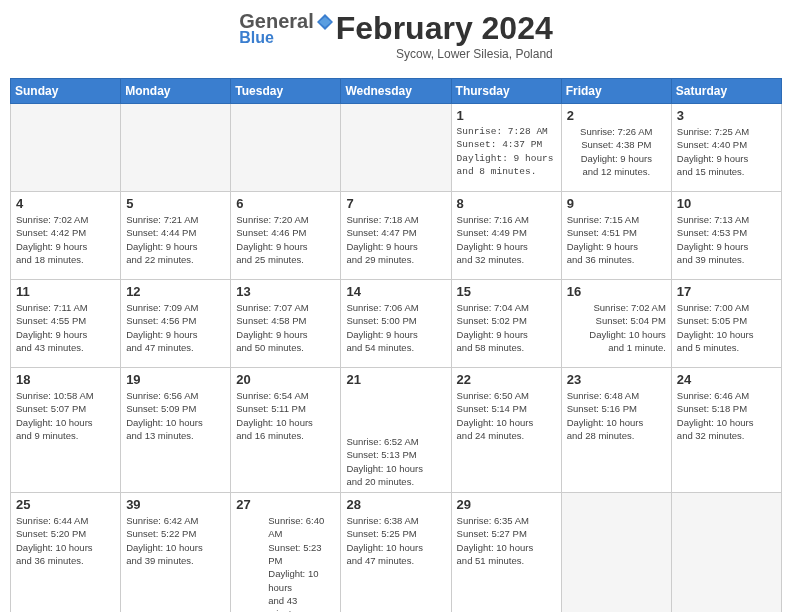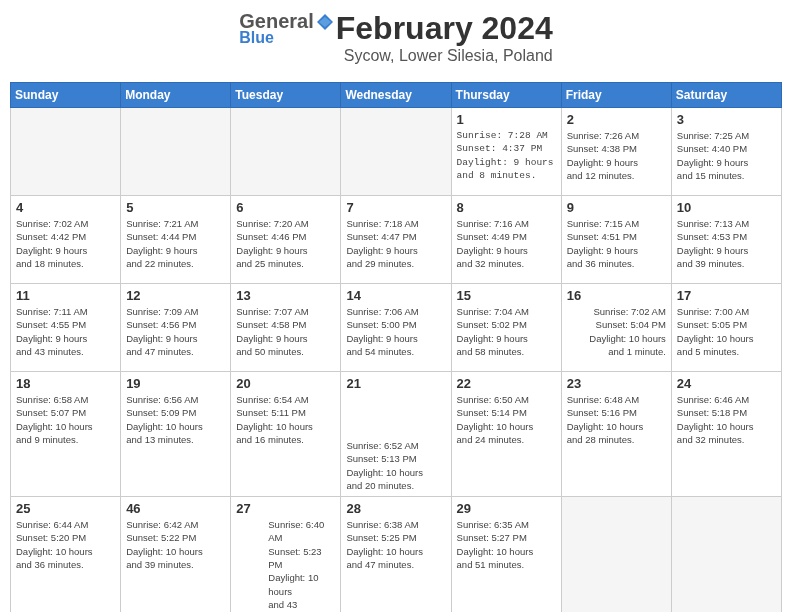--- a/index.html
+++ b/index.html
@@ -23,21 +23,21 @@
     }
     .title-block {
       text-align: right;
     }
     .calendar-title {
       font-size: 32px;
       font-weight: bold;
       color: #333;
     }
     .calendar-subtitle {
-      font-size: 16px;
+      font-size: 12px;
       color: #555;
     }
     .calendar-table {
       width: 100%;
       border-collapse: collapse;
       table-layout: fixed;
       padding-left: 48px;
     }
     .calendar-table th {
       background: #3a7ecf;
@@ -114,21 +114,21 @@
         <td class="empty"></td>
         <td>
           <span class="day-num">1</span>
           <div class="day-detail" style="white-space: pre-line; font-family: Liberation Mono, monospace;">Sunrise: 7:28 AM
 Sunset: 4:37 PM
 Daylight: 9 hours
 and 8 minutes.</div>
         </td>
         <td>
           <span class="day-num">2</span>
-          <div class="day-detail" style="white-space: pre-line;">Sunrise: 7:26 AM
+          <div class="day-detail" style="white-space: pre-line; text-align: center;">Sunrise: 7:26 AM
 Sunset: 4:38 PM
 Daylight: 9 hours
 and 12 minutes.</div>
         </td>
         <td>
           <span class="day-num">3</span>
           <div class="day-detail" style="white-space: pre-line;">Sunrise: 7:25 AM
 Sunset: 4:40 PM
 Daylight: 9 hours
 and 15 minutes.</div>
@@ -232,21 +232,21 @@
           <span class="day-num">17</span>
           <div class="day-detail" style="white-space: pre-line;">Sunrise: 7:00 AM
 Sunset: 5:05 PM
 Daylight: 10 hours
 and 5 minutes.</div>
         </td>
       </tr>
       <tr class="week-row">
         <td>
           <span class="day-num">18</span>
-          <div class="day-detail" style="white-space: pre-line;">Sunrise: 6:58 AM
+          <div class="day-detail" style="white-space: pre-line;">Sunrise: 10:58 AM
 Sunset: 5:07 PM
 Daylight: 10 hours
 and 9 minutes.</div>
         </td>
         <td>
           <span class="day-num">19</span>
           <div class="day-detail" style="white-space: pre-line;">Sunrise: 6:56 AM
 Sunset: 5:09 PM
 Daylight: 10 hours
 and 13 minutes.</div>
@@ -289,21 +289,21 @@
       </tr>
       <tr class="week-row">
         <td>
           <span class="day-num">25</span>
           <div class="day-detail" style="white-space: pre-line;">Sunrise: 6:44 AM
 Sunset: 5:20 PM
 Daylight: 10 hours
 and 36 minutes.</div>
         </td>
         <td>
-          <span class="day-num">46</span>
+          <span class="day-num">39</span>
           <div class="day-detail" style="white-space: pre-line;">Sunrise: 6:42 AM
 Sunset: 5:22 PM
 Daylight: 10 hours
 and 39 minutes.</div>
         </td>
         <td>
           <span class="day-num">27</span>
           <div class="day-detail" style="white-space: pre-line; margin-left: 32px;">Sunrise: 6:40 AM
 Sunset: 5:23 PM
 Daylight: 10 hours

